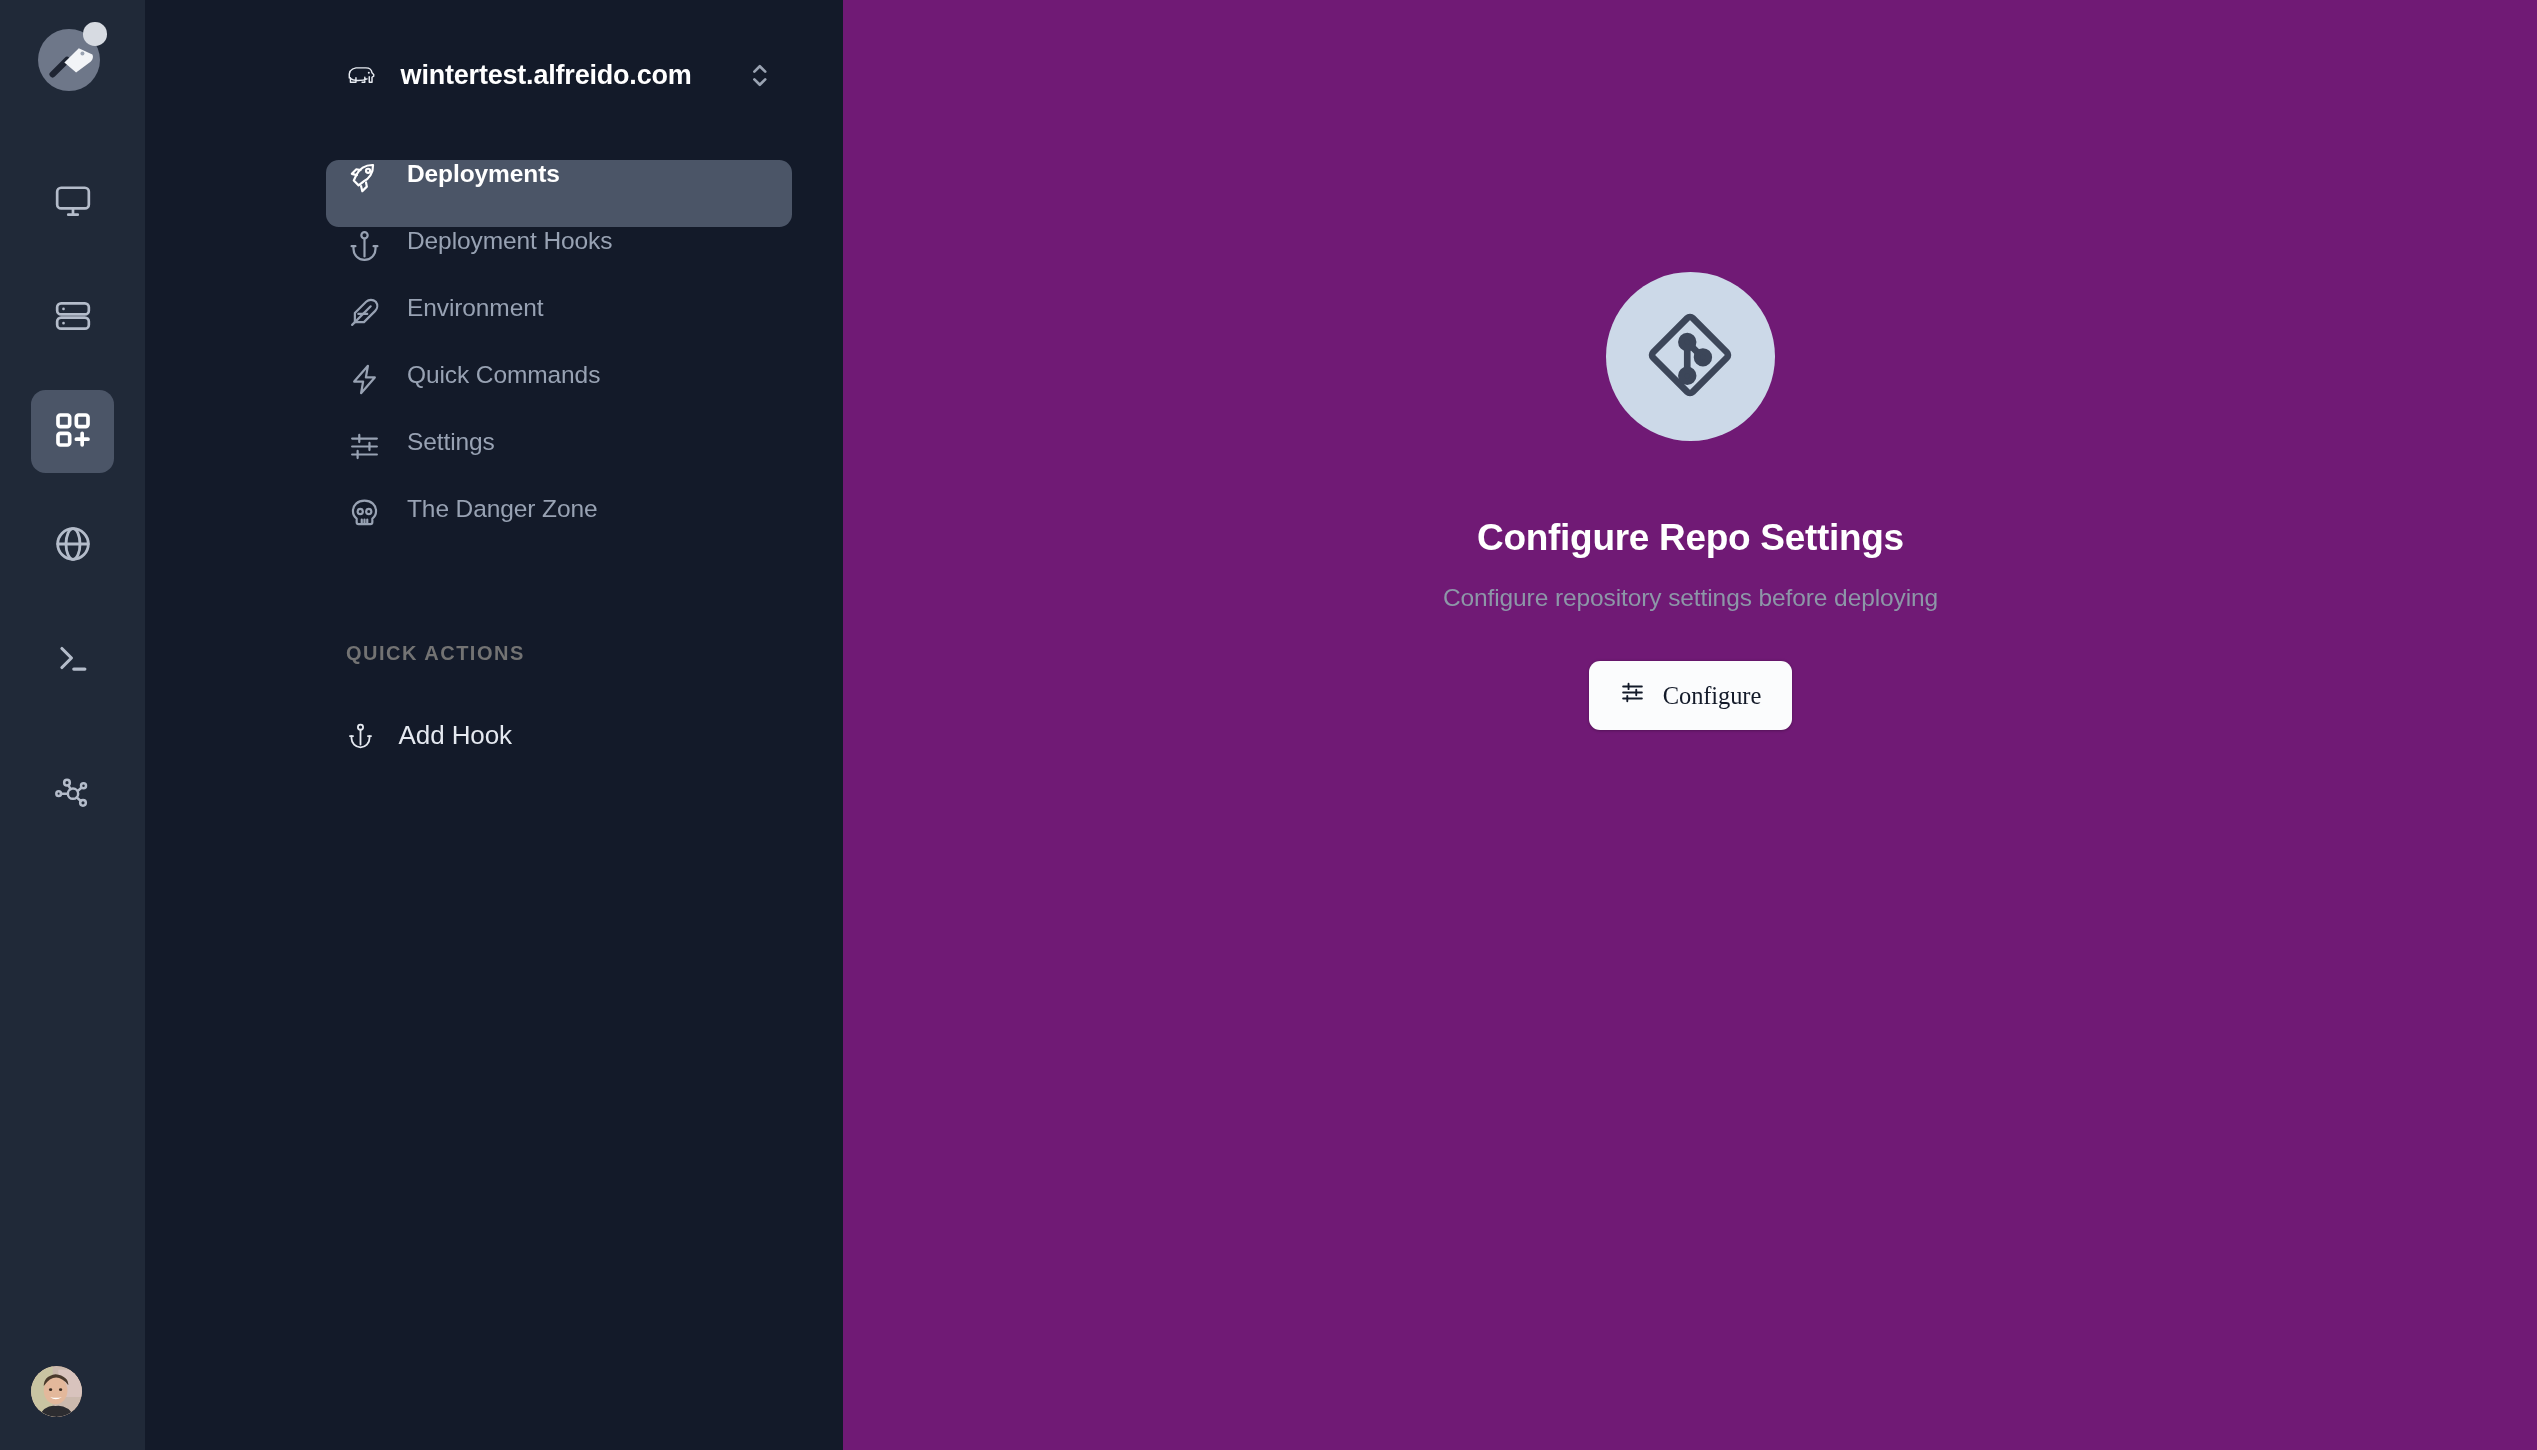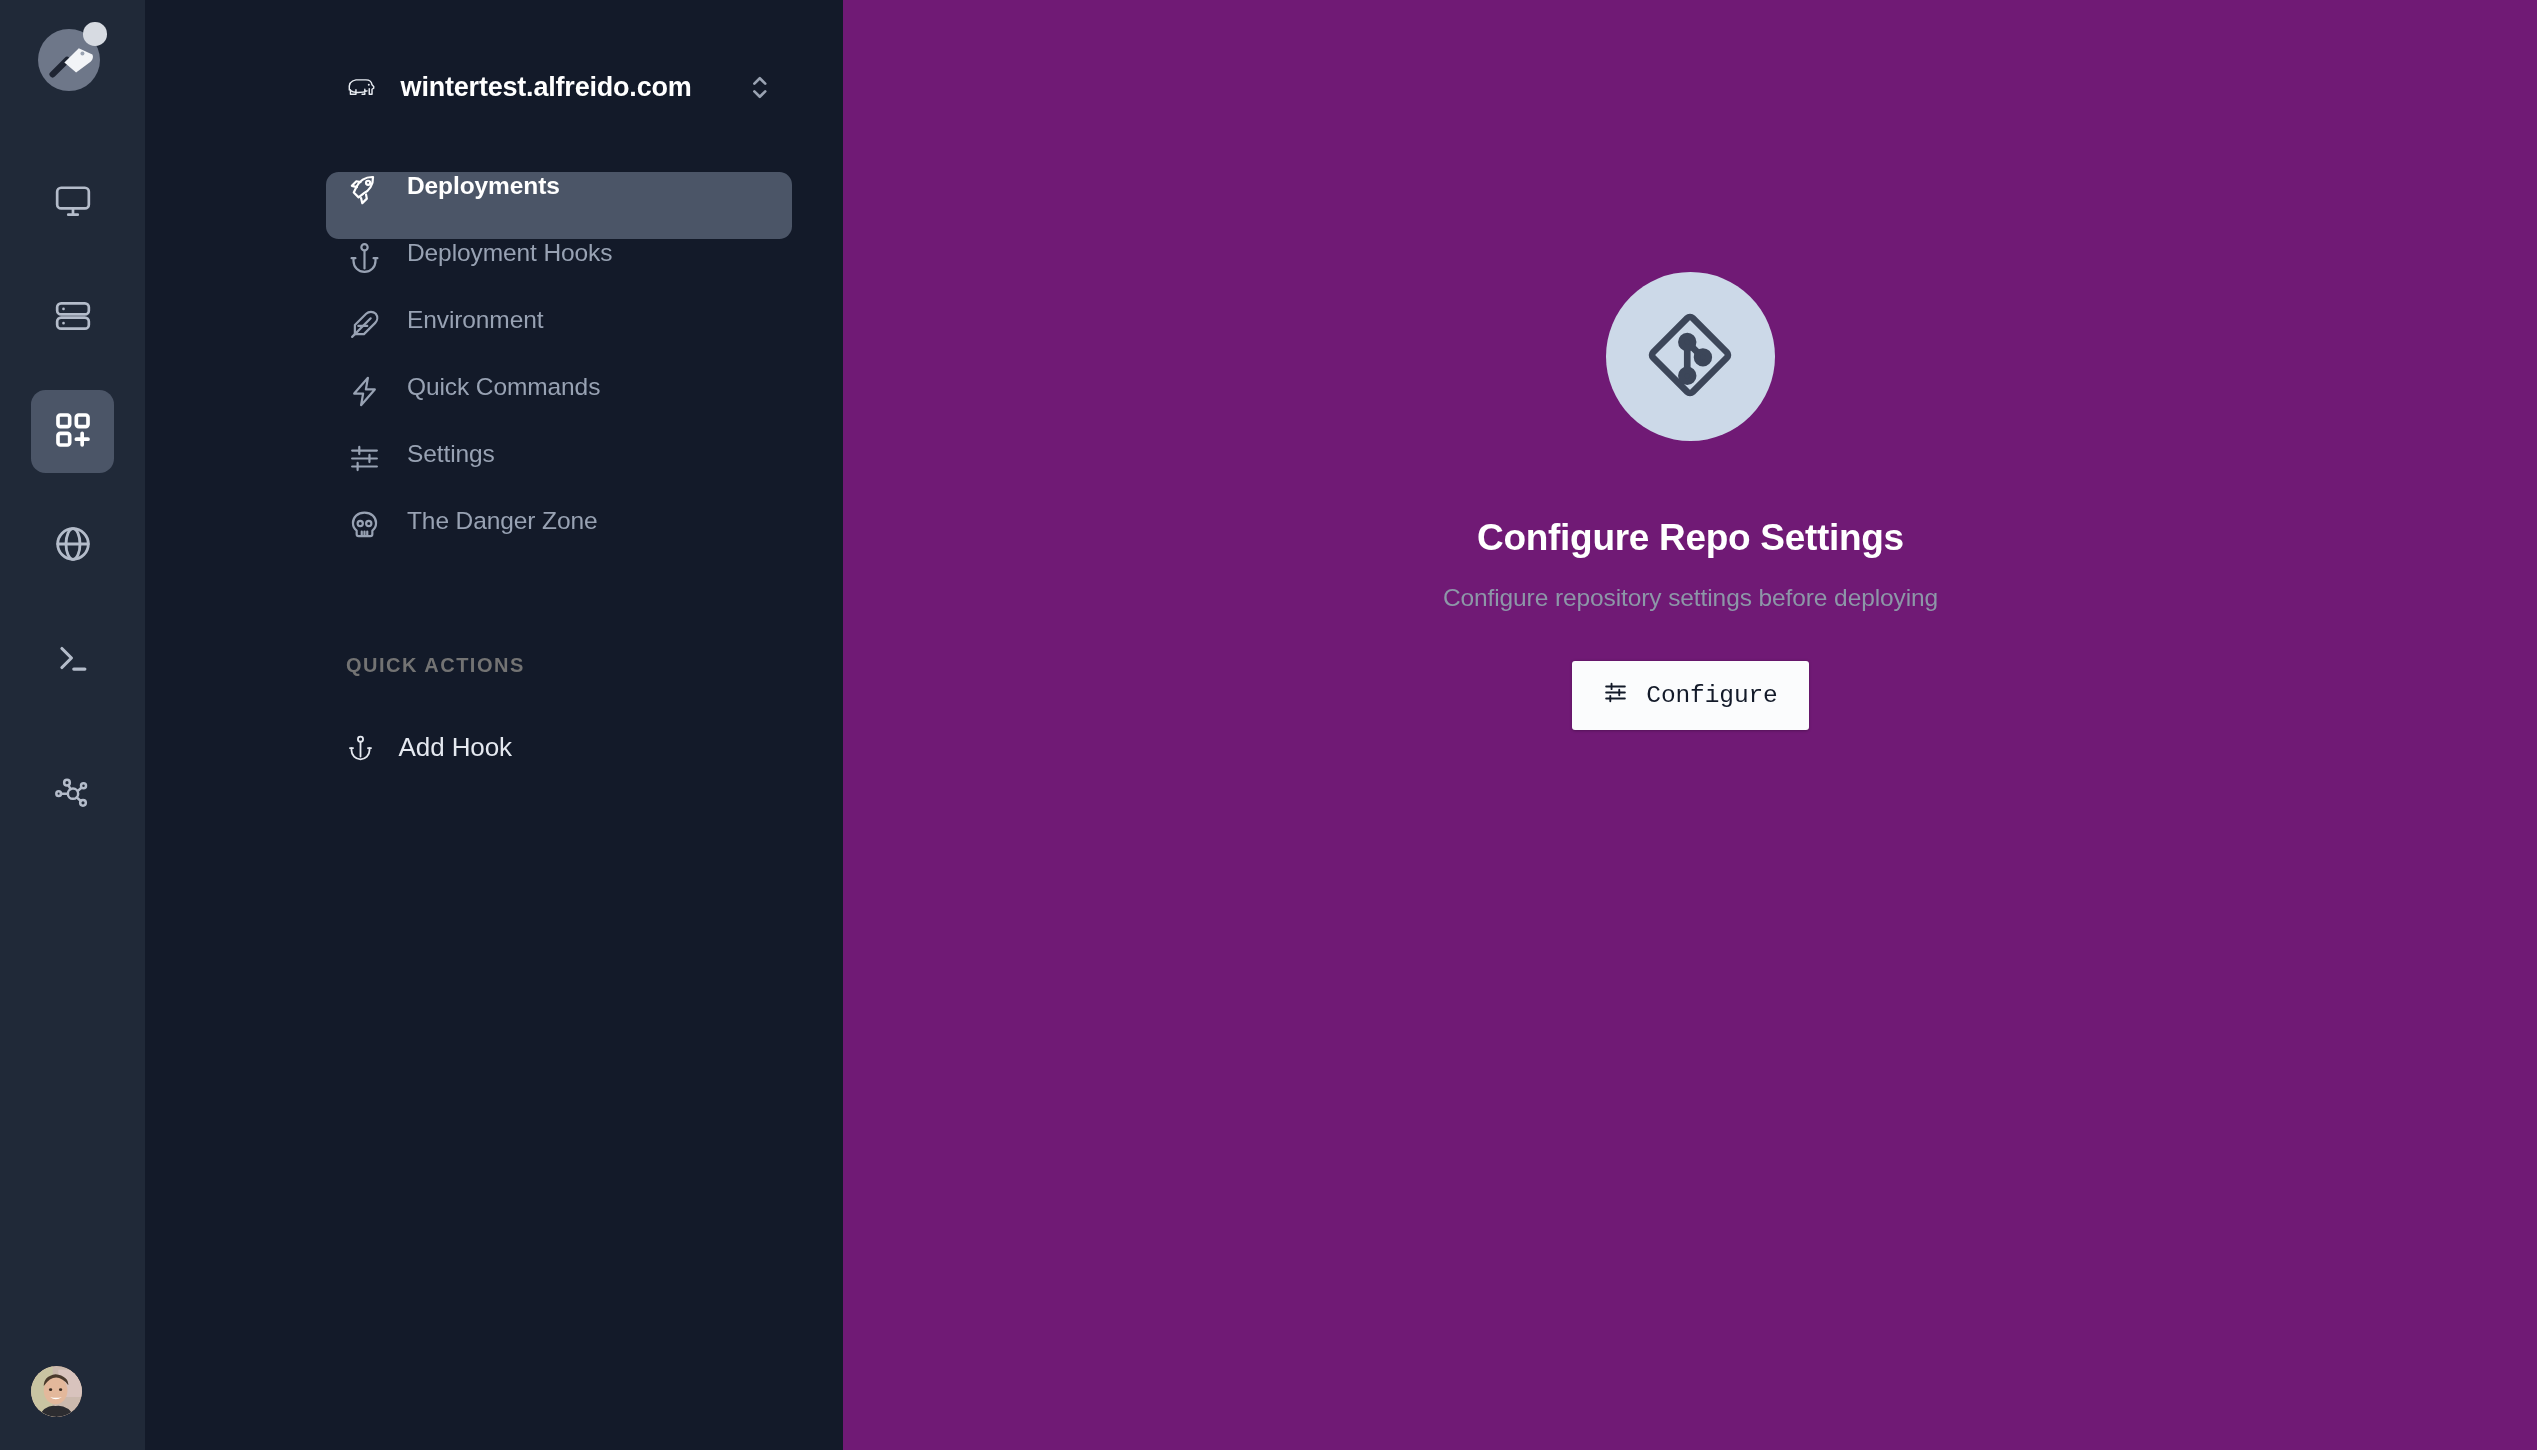--- a/index.html
+++ b/index.html
@@ -48,21 +48,21 @@
   .rail-avatar {
     position:absolute; left:31px; bottom:33px;
     width:51px; height:51px; border-radius:50%;
     overflow:hidden; cursor:pointer;
     background:#b89a86;
   }
 
   
   .nav-panel {
     width:698px; flex:0 0 698px; height:1450px;
-    background:#131a29; padding-top:16px;
+    background:#131a29; padding-top:4px;
   }
   .project-selector {
     display:flex; align-items:center; gap:23.6px;
     margin:56px 0 0 201px; cursor:pointer; width:426px;
   }
   .project-name {
     font-size:27px; font-weight:bold; color:#ffffff;
     letter-spacing:-0.2px; white-space:nowrap;
   }
   .selector-chevrons { margin-left:auto; color:#9aa3b2; display:flex; }
@@ -106,23 +106,23 @@
   }
   .empty-title {
     margin-top:76px; font-size:37px; font-weight:bold; color:#ffffff;
     letter-spacing:-0.3px;
   }
   .empty-sub {
     margin-top:25px; font-size:24.5px; color:#8d97a8; letter-spacing:-0.1px;
   }
   .configure-btn {
     margin-top:49px; height:69px; padding:0 31px;
-    background:#fbfcfd; border:none; border-radius:3px;
+    background:#fbfcfd; border:none; border-radius:11px;
     display:flex; align-items:center; gap:18px; cursor:pointer;
-    color:#131a29; font-size:24.5px; font-family:Liberation Mono, monospace;
+    color:#131a29; font-size:24.5px; font-family:Liberation Serif, serif;
     letter-spacing:-0.1px;
     box-shadow:0 0.9px 2.7px rgba(0,0,0,0.25);
     text-align:right;
   }
 </style>
 </head>
 <body>
 
 <div class="app">
 

